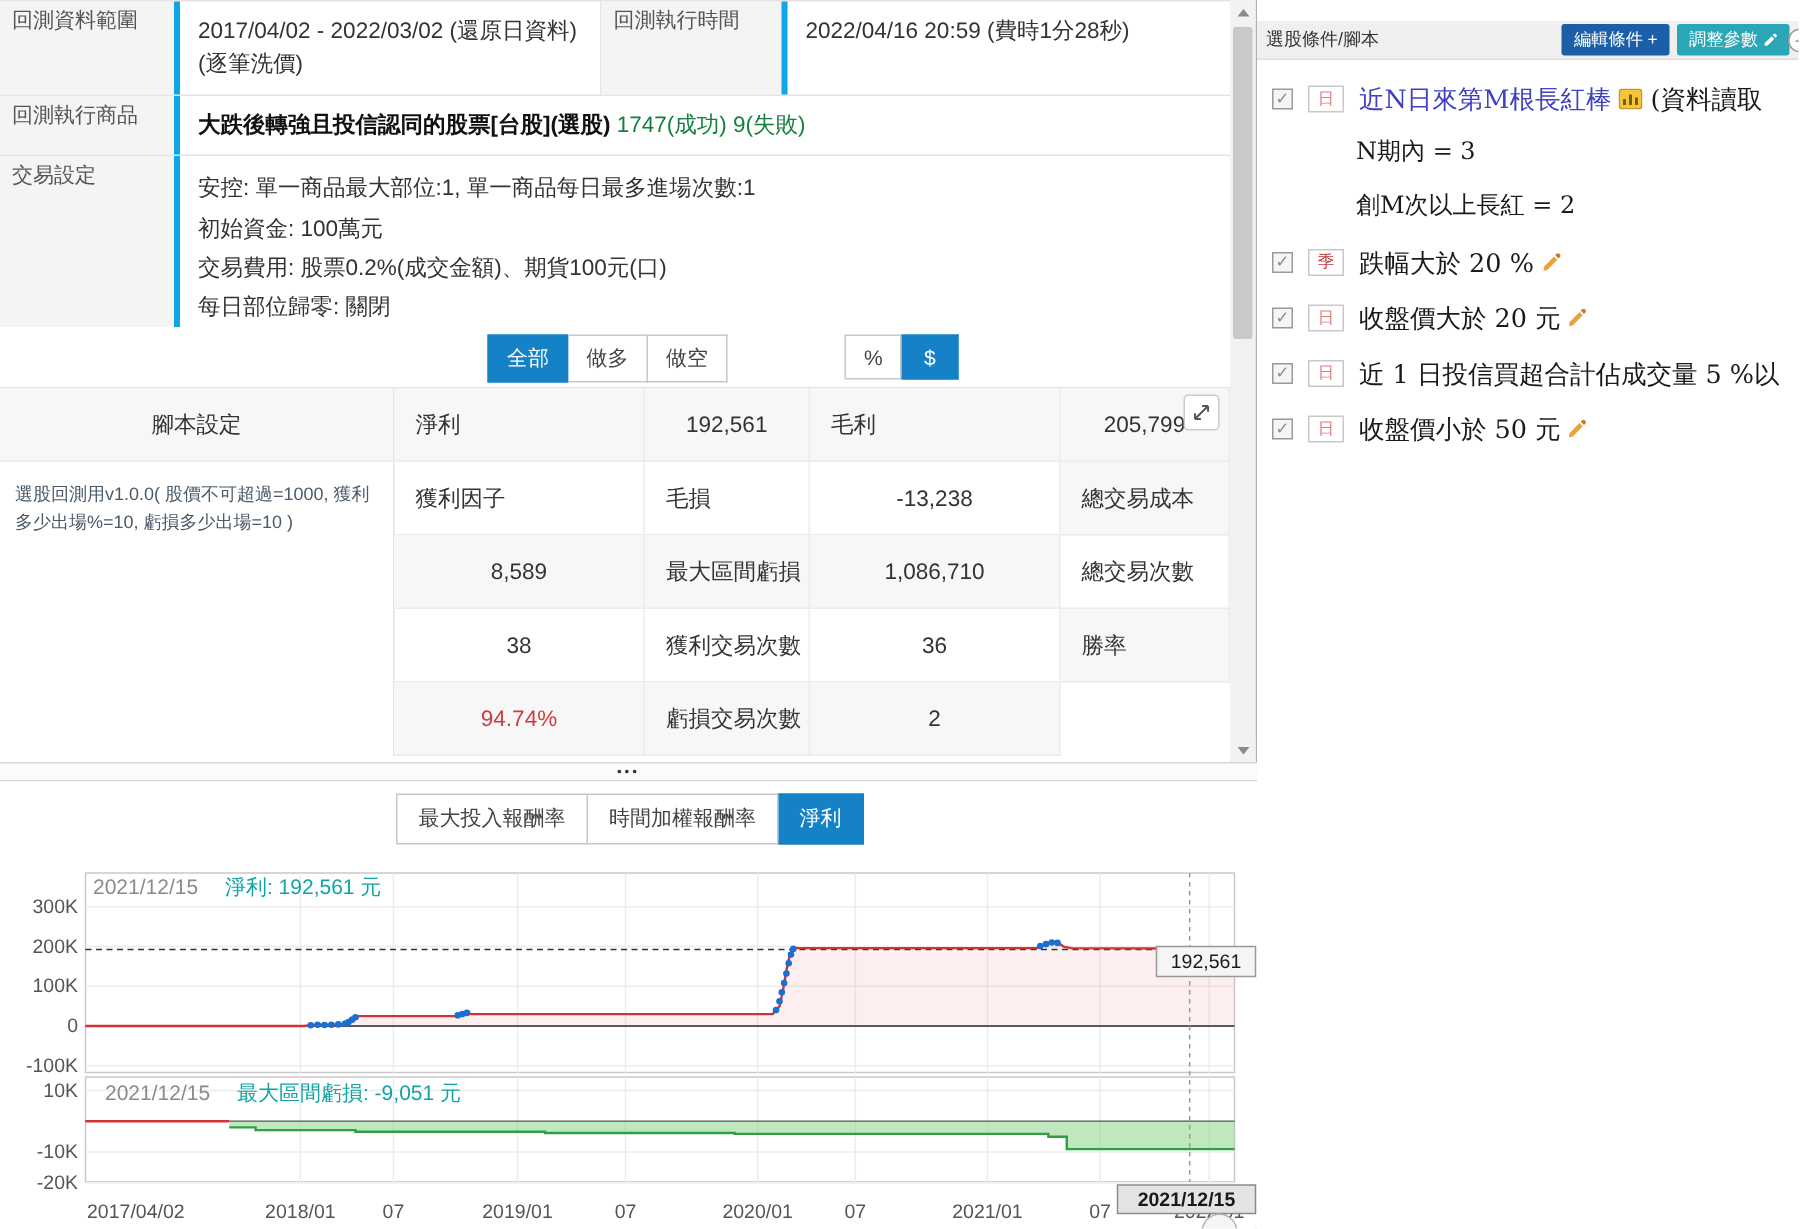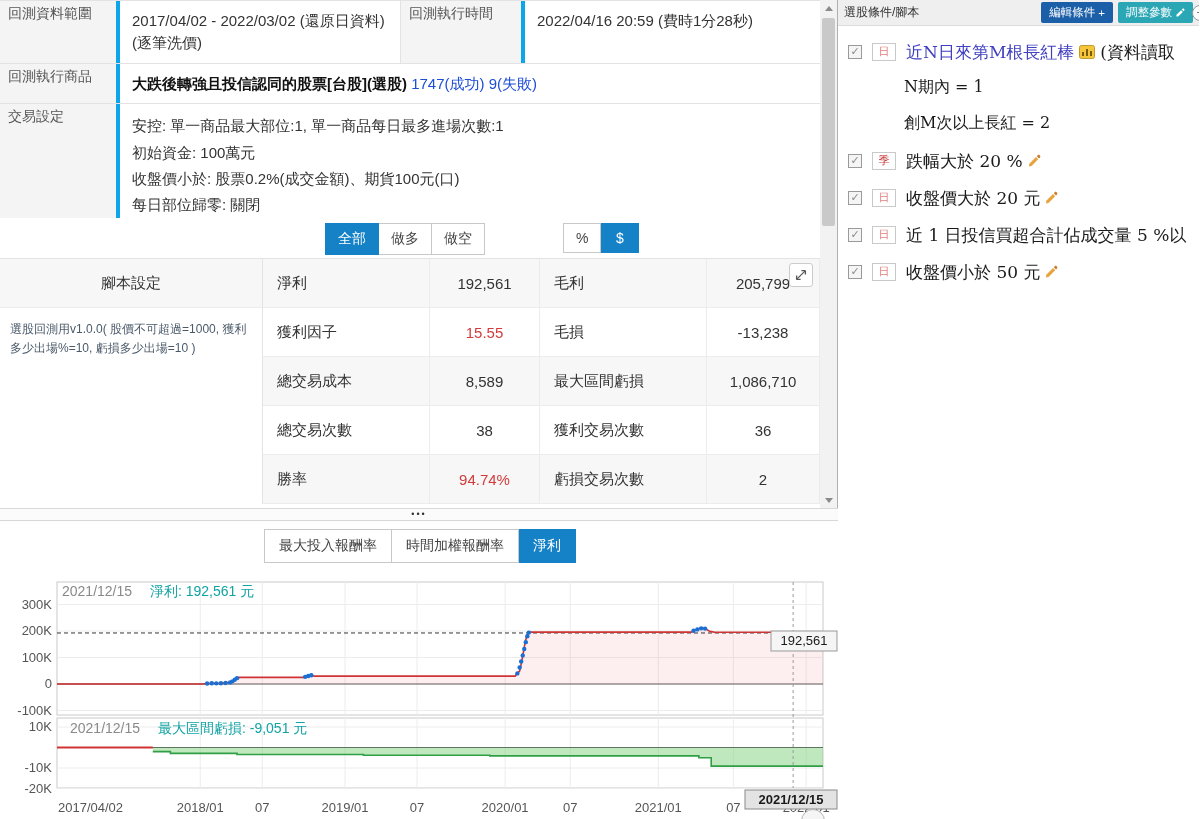--- a/index.html
+++ b/index.html
@@ -13,21 +13,21 @@
   
   .info-table { position:absolute; top:0; left:0; width:820px; border-top:1px solid #e3e3e3; font-size:15px; color:#333; }
   .irow { display:flex; border-bottom:1px solid #e3e3e3; }
   .icell-label { width:120px; background:#f4f4f4; color:#555; font-size:14px; padding:4px 8px;
     border-right:4px solid #0ea5e9; flex-shrink:0; }
   .icell-val { padding:9px 12px; line-height:1.45; }
   .irow1 .icell-val.v1 { width:281px; border-right:1px solid #e3e3e3; }
   .irow1 .icell-label.l2 { width:124px; }
   .irow1 .icell-val.v2 { flex:1; }
   .product-bold { font-weight:bold; color:#111; }
-  .product-link { color:#1d4ed8; }
+  .product-link { color:#15803d; }
   .trade-lines div { line-height:1.75; }
 
   
   .toolbar { position:absolute; top:218px; left:0; width:820px; height:40px; background:#fff; }
   .seg { position:absolute; top:5px; display:flex; }
   .seg-dir { left:325px; }
   .seg-unit { left:563px; }
   .seg button { min-width:50px; padding:6px 12px; font-size:14px; background:#fff;
     border:1px solid #c8c8c8; border-left:none; color:#444; cursor:pointer; }
   .seg button:first-child { border-left:1px solid #c8c8c8; }
@@ -81,21 +81,21 @@
   .cursor-lbl { position:absolute; font-size:14px; white-space:nowrap; }
   .cursor-date { color:#8a8a8a; margin-right:14px; }
   .cursor-val { color:#12a3a3; }
   .cl-1 { top:62px; left:62px; } .cl-2 { top:199px; left:70px; }
   .float-circle { position:absolute; left:801px; top:288px; width:24px; height:24px; border:1px solid #b5b5b5;
     border-radius:50%; background:#f5f5f5; }
 
   
   .sidebar { position:relative; width:361px; height:819px; background:#fff; overflow:hidden; }
   .sb-header { height:26px; background:#efefef; border-bottom:1px solid #ddd; display:flex;
-    align-items:center; padding:0 6px; position:relative; }
+    align-items:center; padding:0 6px; position:relative;margin-top:14px; }
   .sb-title { font-size:12px; color:#333; }
   .sb-actions { margin-left:auto; display:flex; gap:5px; align-items:center; }
   .sb-btn { border:none; color:#fff; font-size:11.5px; padding:3px 8px; border-radius:2px;
     cursor:pointer; display:flex; align-items:center; gap:3px; }
   .sb-btn-edit { background:#1a5fa8; }
   .sb-btn-adjust { background:#2aa6b5; }
   .plus-circle { position:absolute; right:-9px; top:5px; width:16px; height:16px; border:1px solid #999;
     border-radius:50%; color:#777; font-size:12px; line-height:14px; text-align:center; background:#fdfdfd; }
   .sb-list { list-style:none; margin-top:14px; padding-left:10px;
     font-family:"DejaVu Serif","Liberation Serif",serif; font-size:17px; color:#1a1a1a; }
@@ -132,21 +132,21 @@
         <div class="icell-val">
           <span class="product-bold">大跌後轉強且投信認同的股票[台股](選股)</span>
           <span class="product-link">1747(成功) 9(失敗)</span>
         </div>
       </div>
       <div class="irow">
         <div class="icell-label">交易設定</div>
         <div class="icell-val trade-lines">
           <div>安控: 單一商品最大部位:1, 單一商品每日最多進場次數:1</div>
           <div>初始資金: 100萬元</div>
-          <div>收盤價小於: 股票0.2%(成交金額)、期貨100元(口)</div>
+          <div>交易費用: 股票0.2%(成交金額)、期貨100元(口)</div>
           <div>每日部位歸零: 關閉</div>
         </div>
       </div>
     </div>
 
     <div class="toolbar">
       <div class="seg seg-dir">
         <button class="active">全部</button>
         <button>做多</button>
         <button>做空</button>
@@ -161,21 +161,20 @@
       <div class="script-col">
         <div class="script-head">腳本設定</div>
         <div class="script-body">選股回測用v1.0.0( 股價不可超過=1000, 獲利多少出場%=10, 虧損多少出場=10 )</div>
       </div>
       <div class="rcell rlabel stripe">淨利</div>
       <div class="rcell rval stripe">192,561</div>
       <div class="rcell rlabel stripe">毛利</div>
       <div class="rcell rval stripe">205,799</div>
 
       <div class="rcell rlabel">獲利因子</div>
-      <div class="rcell rval red">15.55</div>
       <div class="rcell rlabel">毛損</div>
       <div class="rcell rval">-13,238</div>
 
       <div class="rcell rlabel stripe">總交易成本</div>
       <div class="rcell rval stripe">8,589</div>
       <div class="rcell rlabel stripe">最大區間虧損</div>
       <div class="rcell rval stripe">1,086,710</div>
 
       <div class="rcell rlabel">總交易次數</div>
       <div class="rcell rval">38</div>
@@ -340,21 +339,21 @@
         <span class="badge badge-day">日</span>
         <span class="cond-link">近N日來第M根長紅棒</span>
         <svg class="mini-chart-icon" width="16" height="14" viewBox="0 0 16 14">
           <rect x="0.5" y="0.5" width="15" height="13" rx="2" fill="#f5c53a" stroke="#c19a2e"></rect>
           <rect x="3" y="7" width="2" height="4" fill="#7a5c10"></rect>
           <rect x="7" y="4" width="2" height="7" fill="#7a5c10"></rect>
           <rect x="11" y="6" width="2" height="5" fill="#7a5c10"></rect>
         </svg>
         <span> (資料讀取</span>
       </li>
-      <li class="param">N期內 = 1</li>
+      <li class="param">N期內 = 3</li>
       <li class="param">創M次以上長紅 = 2</li>
       <li>
         <span class="cb">✓</span>
         <span class="badge badge-season">季</span>
         <span>跌幅大於 20 %</span>
         <svg class="pencil-icon" width="14" height="14" viewBox="0 0 14 14">
           <path d="M2 12.5 L2.3 9.8 L9 3 L11.2 5.2 L4.5 12 Z" fill="#e8a33d"></path>
           <path d="M9.8 2.2 L12 4.4 L13 3.4 C13.5 2.9 13.5 2.1 12.9 1.5 L12.6 1.2 C12 0.6 11.2 0.6 10.7 1.2 Z" fill="#c97f2a"></path>
         </svg>
       </li>

